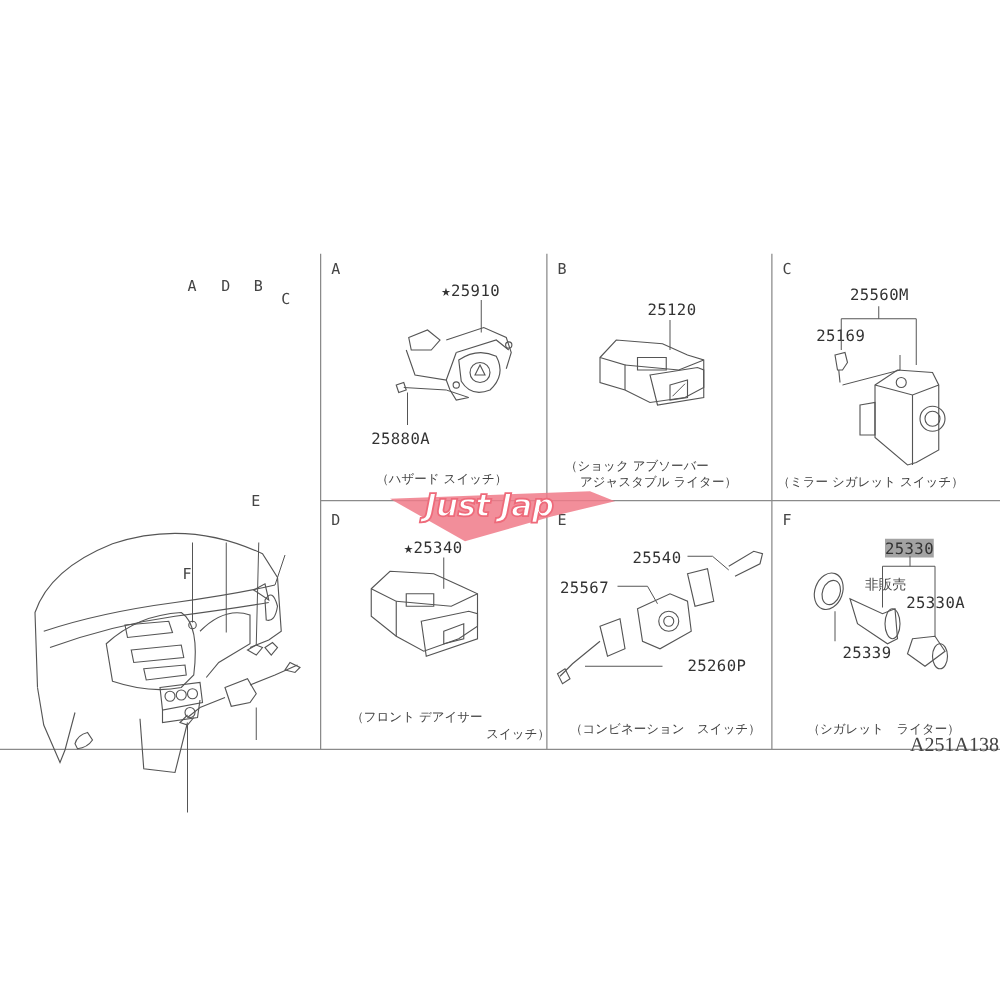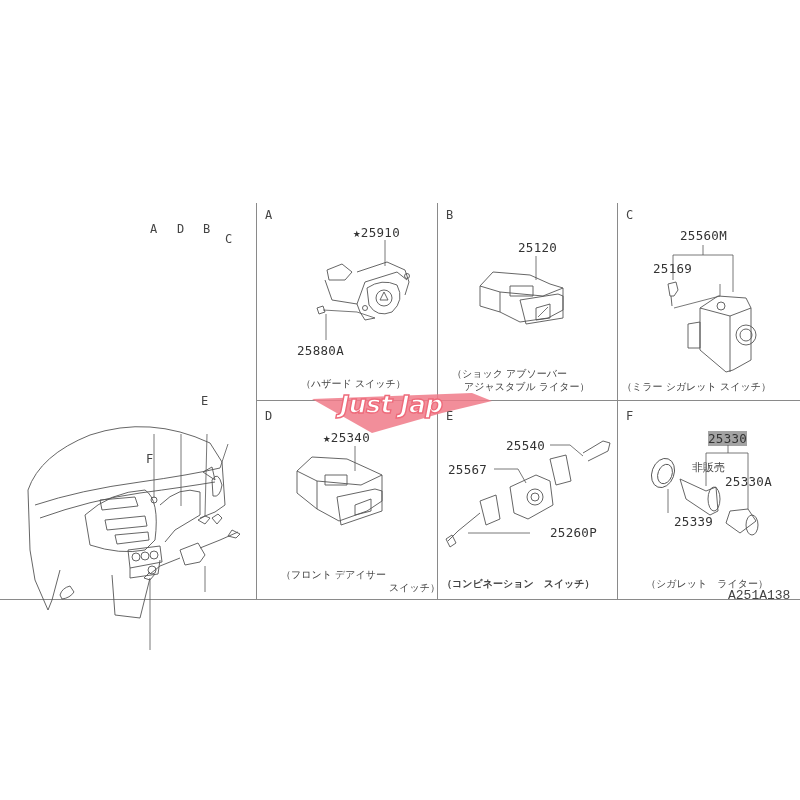--- a/index.html
+++ b/index.html
@@ -9,21 +9,21 @@
   .panel-letter { position:absolute; font-size:12px; color:#444; font-family:"DejaVu Sans Mono", monospace; }
   .pn { position:absolute; font-size:12.5px; color:#333; font-family:"DejaVu Sans Mono", monospace; letter-spacing:0.3px; white-space:nowrap; }
   .cap { position:absolute; font-size:10px; color:#444; white-space:pre; line-height:12px; }
   .note { position:absolute; font-size:10.5px; color:#444; white-space:nowrap; }
   .hl { background:#a3a3a3; }
   svg { position:absolute; overflow:visible; }
   svg .ln { fill:none; stroke:#555; stroke-width:0.9; }
   svg .ld { fill:none; stroke:#555; stroke-width:0.8; }
   .wm { position:absolute; left:312px; top:391px; }
   .wm-text { position:absolute; left:340px; top:390px; font-family:"DejaVu Sans", sans-serif; font-weight:bold; font-style:italic; font-size:25px; color:#ffffff; letter-spacing:-0.5px; -webkit-text-stroke:1.4px #ee6a7a; white-space:nowrap; }
-  .code { position:absolute; font-size:13px; font-family:Liberation Mono, monospace; color:#444; }
+  .code { position:absolute; font-size:16px; font-family:Liberation Serif, serif; color:#444; }
 </style>
 </head>
 <body>
 
 <div class="frame-line" style="left:0; top:599px; width:800px; height:1px;"></div>
 <div class="frame-line" style="left:256px; top:203px; width:1px; height:397px;"></div>
 <div class="frame-line" style="left:437px; top:203px; width:1px; height:397px;"></div>
 <div class="frame-line" style="left:617px; top:203px; width:1px; height:397px;"></div>
 <div class="frame-line" style="left:256px; top:400px; width:544px; height:1px;"></div>
 
@@ -161,21 +161,21 @@
     <path class="ln" d="M112 58 L128 54 L133 80 L118 84 Z"></path>
     <path class="ld" d="M56 68 L80 68 L88 82"></path>
     <path class="ln" d="M72 86 L98 74 L112 80 L115 104 L90 118 L76 112 Z"></path>
     <circle class="ln" cx="97" cy="96" r="8"></circle>
     <circle class="ln" cx="97" cy="96" r="4"></circle>
     <path class="ln" d="M42 100 L58 94 L62 118 L48 124 Z"></path>
     <path class="ln" d="M42 112 L20 130 L10 140"></path>
     <path class="ln" d="M8 138 L14 134 L18 142 L12 146 Z"></path>
     <path class="ld" d="M30 132 L92 132"></path>
   </svg>
-  <span class="cap" style="left:4px; top:177px;font-weight:bold;">（コンビネーション　スイッチ）</span>
+  <span class="cap" style="left:18px; top:177px;">（コンビネーション　スイッチ）</span>
 </div>
 
 <div class="panel" style="left:618px; top:401px; width:182px; height:198px;">
   <span class="panel-letter" style="left:8px; top:8px;">F</span>
   <span class="pn hl" style="left:90px; top:30px;">25330</span>
   <span class="cap" style="left:74px; top:61px; font-size:11px;">非販売</span>
   <span class="pn" style="left:107px; top:73px;text-align:center;">25330A</span>
   <span class="pn" style="left:28px; top:113px;margin-left:28px;">25339</span>
   <svg width="182" height="198" style="left:0;top:0;">
     <path class="ld" d="M88 52 L130 52 M110 44 L110 52 M88 52 L88 85 M130 52 L130 108"></path>

